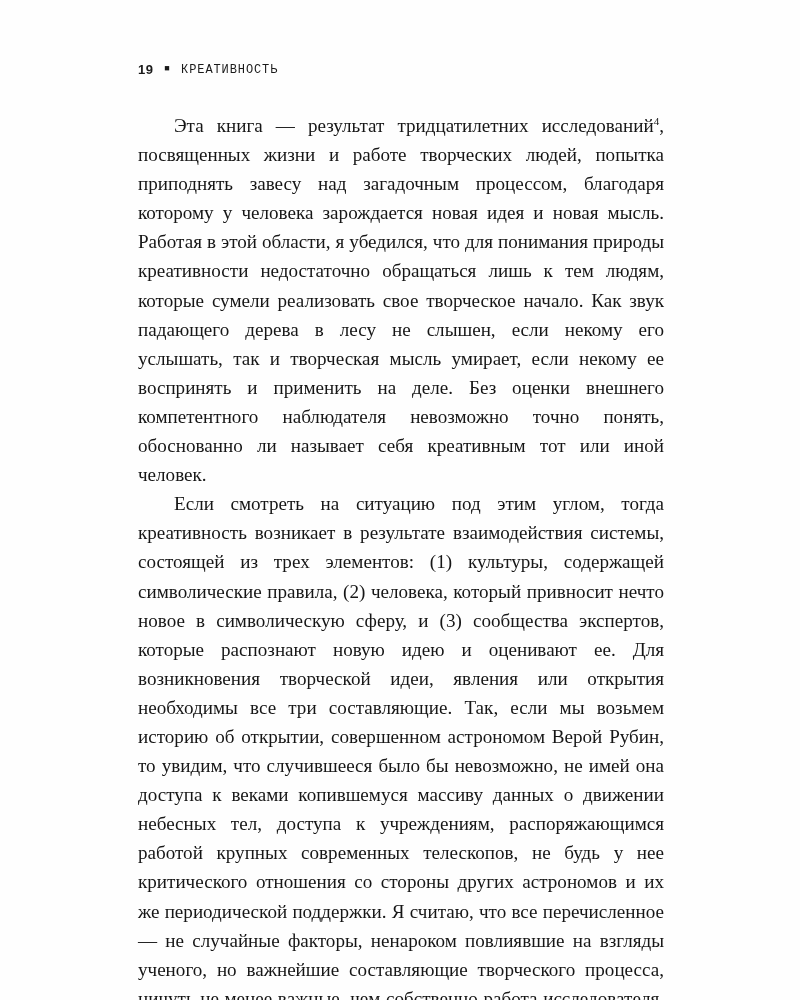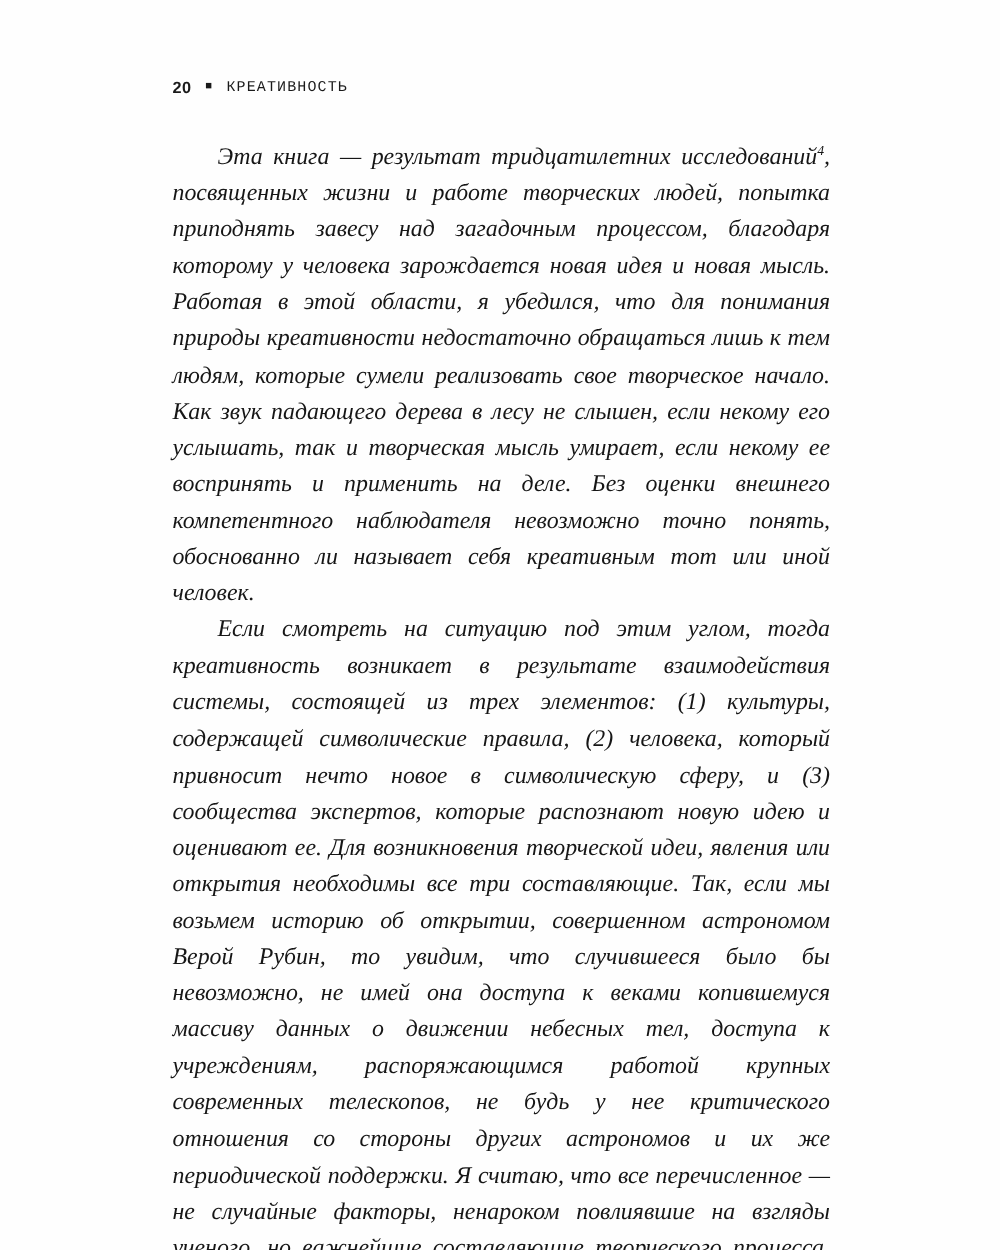--- a/index.html
+++ b/index.html
@@ -55,39 +55,38 @@
     font-family: Liberation Mono, monospace;
   }
   p.body-par {
     margin: 0;
     font-size: 19.1px;
     line-height: 29.1px;
     text-align: justify;
     text-indent: 36px;
     hyphens: manual;
     word-spacing: 0.2px;
-    font-style: italic;
   }
   p.body-par + p.body-par {
     margin-top: 0;
   }
   sup.fn {
     font-size: 11px;
     vertical-align: super;
     line-height: 0;
   }
 </style>
 </head>
 <body>
 
 <div class="page">
   <div class="content">
 
     <div class="running-head">
-      <span class="folio">20</span>
+      <span class="folio">19</span>
       <span class="sep">■</span>
       <span class="title">КРЕАТИВНОСТЬ</span>
     </div>
 
     <p class="body-par"><span>Эта книга — результат тридцатилетних исследований</span><sup class="fn">4</sup><span>, посвященных жизни и работе творческих людей, попытка приподнять завесу над загадочным процессом, благодаря которому у человека зарождается новая идея и новая мысль. Работая в этой области, я убедился, что для понимания природы креативности недостаточно обращаться лишь к тем людям, которые сумели реализовать свое творческое начало. Как звук падающего дерева в лесу не слышен, если некому его услышать, так и творческая мысль умирает, если некому ее воспринять и применить на деле. Без оценки внешнего компетентного наблюдателя невозможно точно понять, обоснованно ли называет себя креативным тот или иной человек.</span></p>
 
     <p class="body-par">Если смотреть на ситуацию под этим углом, тогда креативность возникает в результате взаимодействия системы, состоящей из трех элементов: (1) культуры, содержащей символические правила, (2) человека, который привносит нечто новое в символическую сферу, и (3) сообщества экспертов, которые распознают новую идею и оценивают ее. Для возникновения творческой идеи, явления или открытия необходимы все три составляющие. Так, если мы возьмем историю об открытии, совершенном астрономом Верой Рубин, то увидим, что случившееся было бы невозможно, не имей она доступа к веками копившемуся массиву данных о движении небесных тел, доступа к учреждениям, распоряжающимся работой крупных современных телескопов, не будь у нее критического отношения со стороны других астрономов и их же периодической поддержки. Я считаю, что все перечисленное — не случайные факторы, ненароком повлиявшие на взгляды ученого, но важнейшие составляющие творческого процесса, ничуть не менее важные, чем собственно работа исследователя. Именно поэтому в своей книге я пишу о сфере и профессиональном сообществе почти столько же, сколько о собственно творческих людях.</p>
 
   </div>
 </div>

